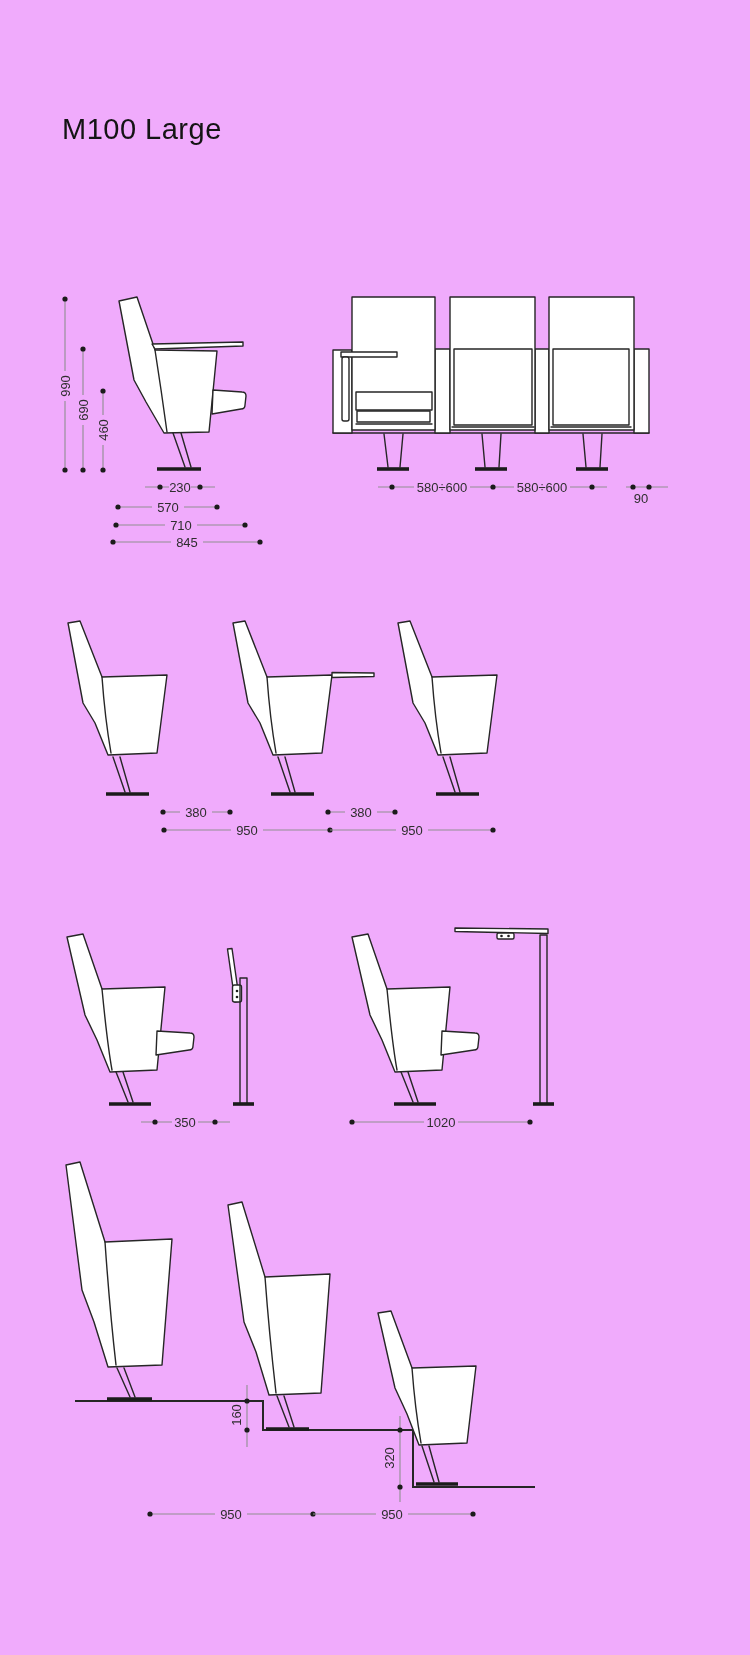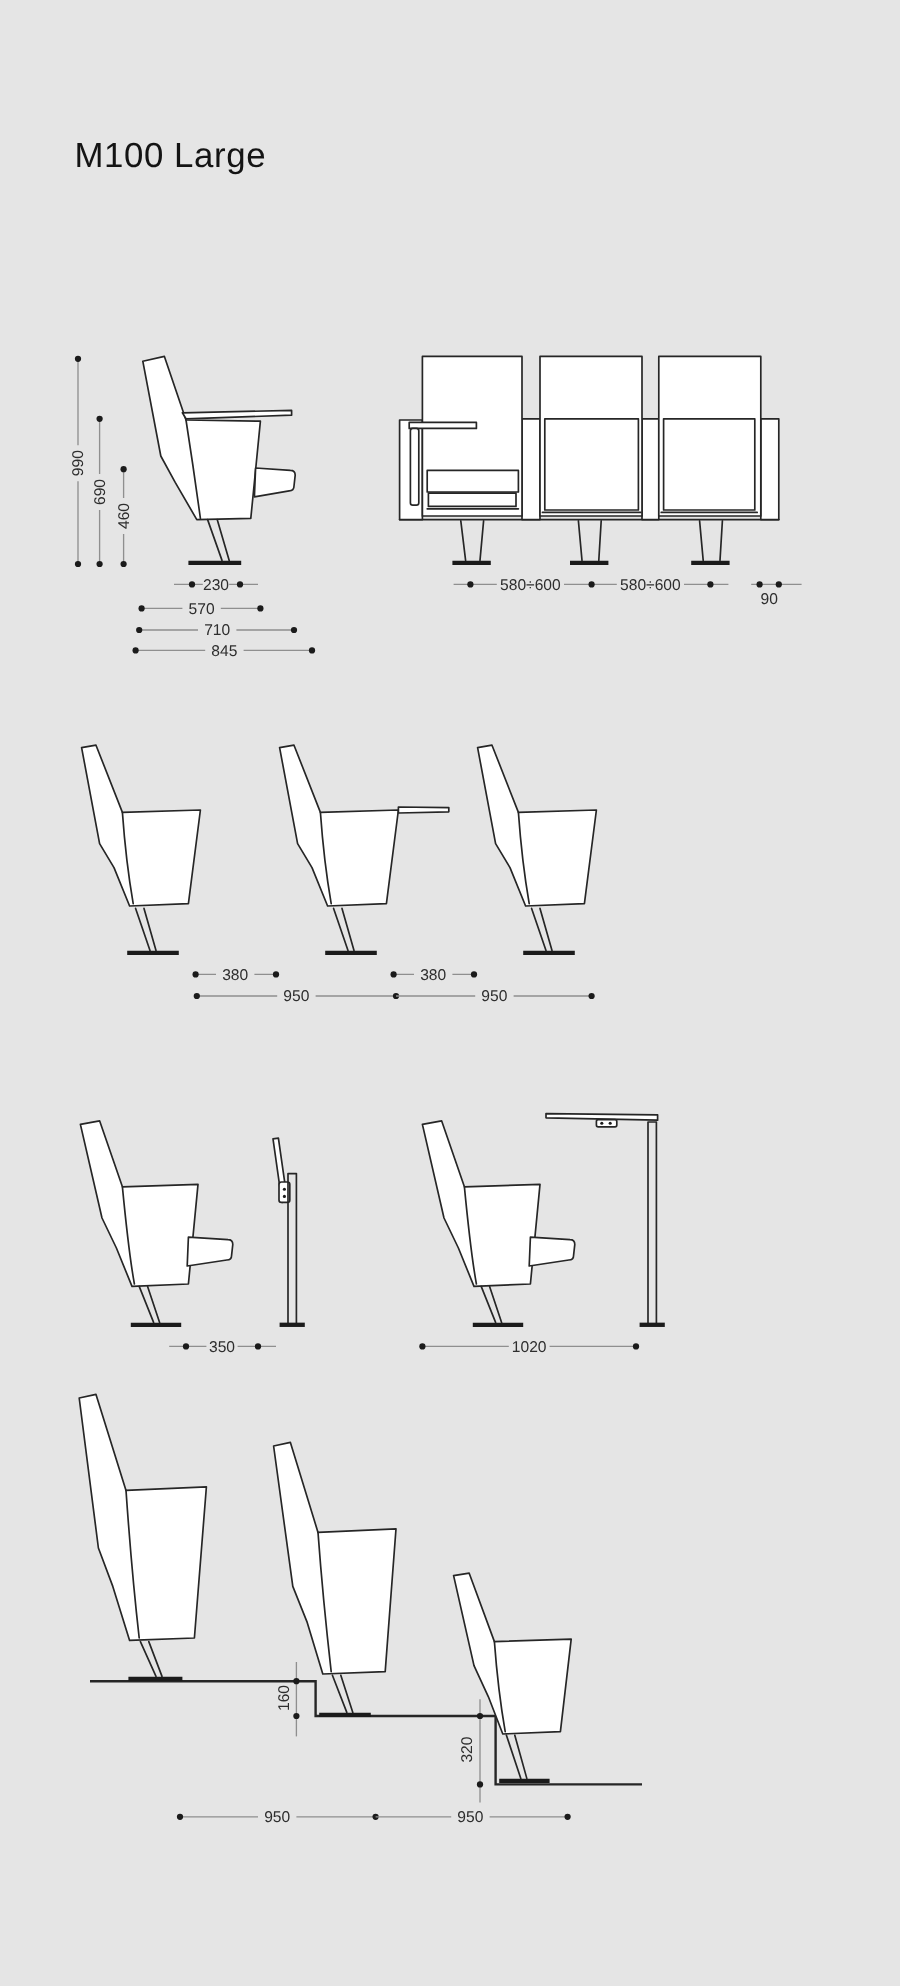--- a/index.html
+++ b/index.html
@@ -1,16 +1,16 @@
 <!DOCTYPE html>
 <html><head>
 <meta charset="utf-8">
 <style>
   html,body{margin:0;padding:0;background:#fff;}
-  .canvas{position:relative;width:750px;height:1655px;background:#e5e5e5;overflow:hidden;
+  .canvas{position:relative;width:750px;height:1655px;background:#f0abfc;overflow:hidden;
           font-family:"Liberation Sans",sans-serif;}
   svg{position:absolute;left:0;top:0;}
   svg text{font-family:"Liberation Sans",sans-serif;}
   .title{font-size:29px;fill:#141414;letter-spacing:.5px;}
   .dim{font-size:13px;fill:#2e2e2e;text-anchor:middle;}
   .dl{stroke:#8f8f8f;stroke-width:1.1;fill:none;}
   .ch{fill:#ffffff;stroke:#262626;stroke-width:1.4;stroke-linejoin:round;stroke-linecap:round;}
   .thin{fill:none;stroke:#262626;stroke-width:1.4;stroke-linejoin:round;stroke-linecap:round;}
   .base{fill:none;stroke:#1b1b1b;stroke-width:3.6;stroke-linecap:butt;}
   .floor{fill:none;stroke:#262626;stroke-width:2;}

